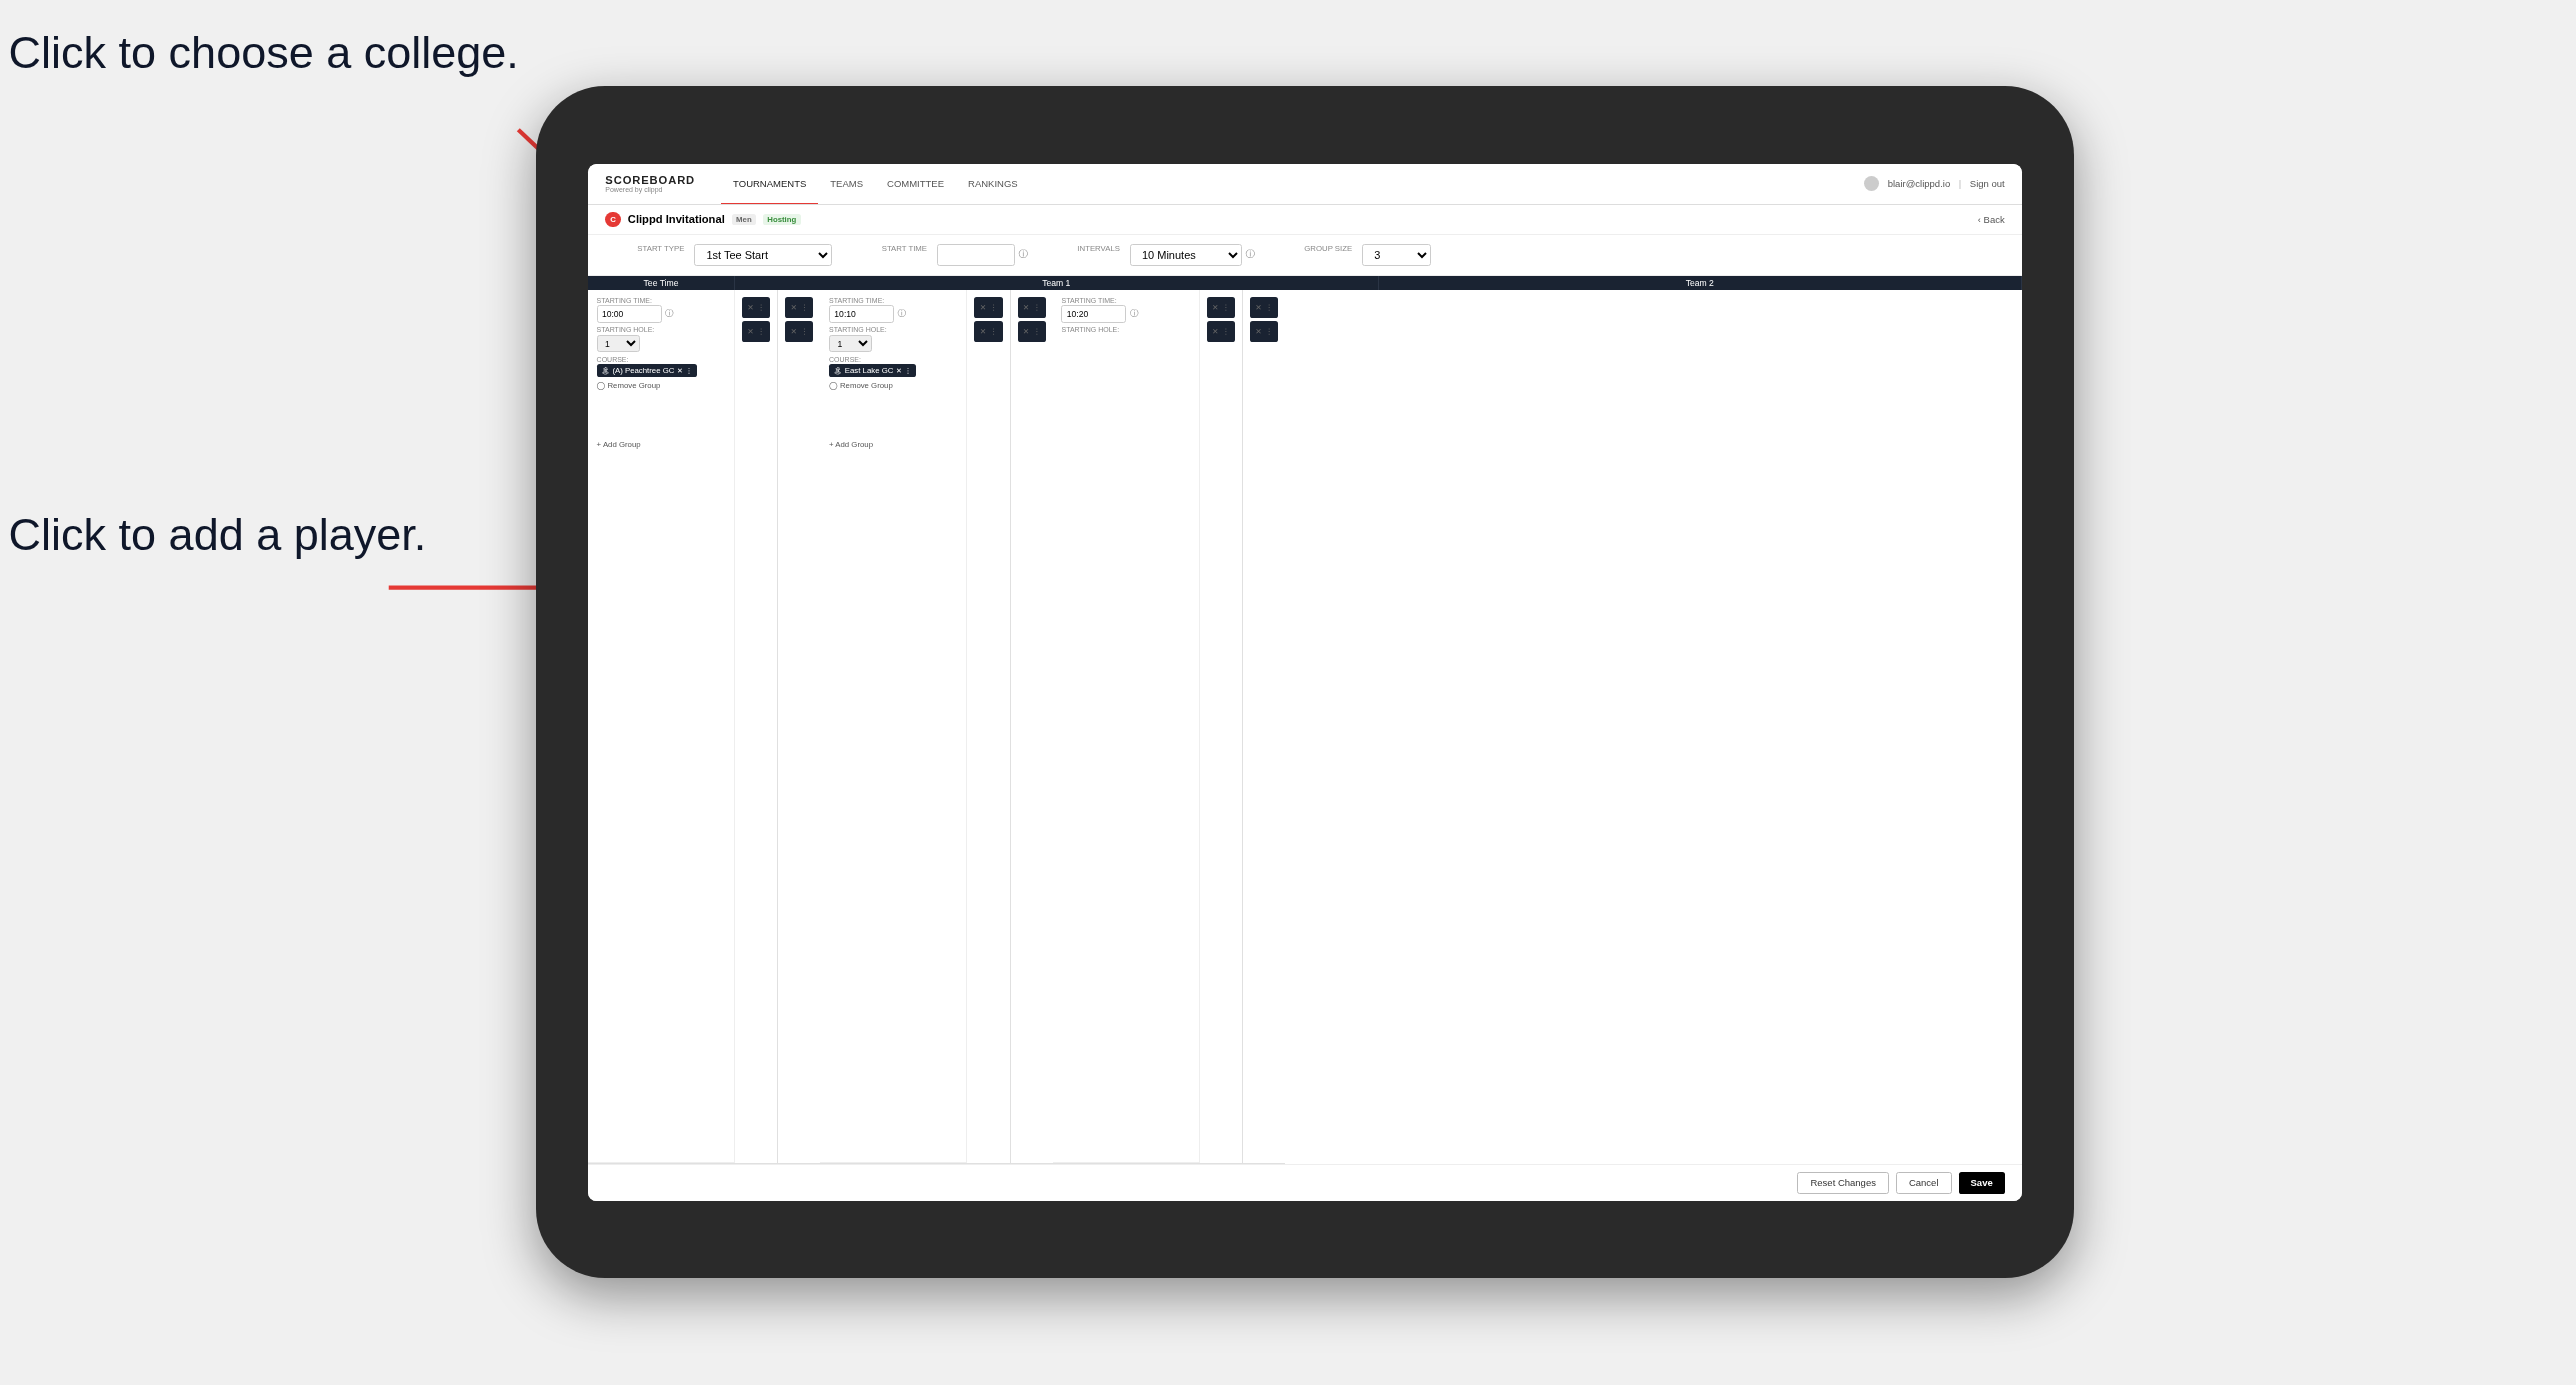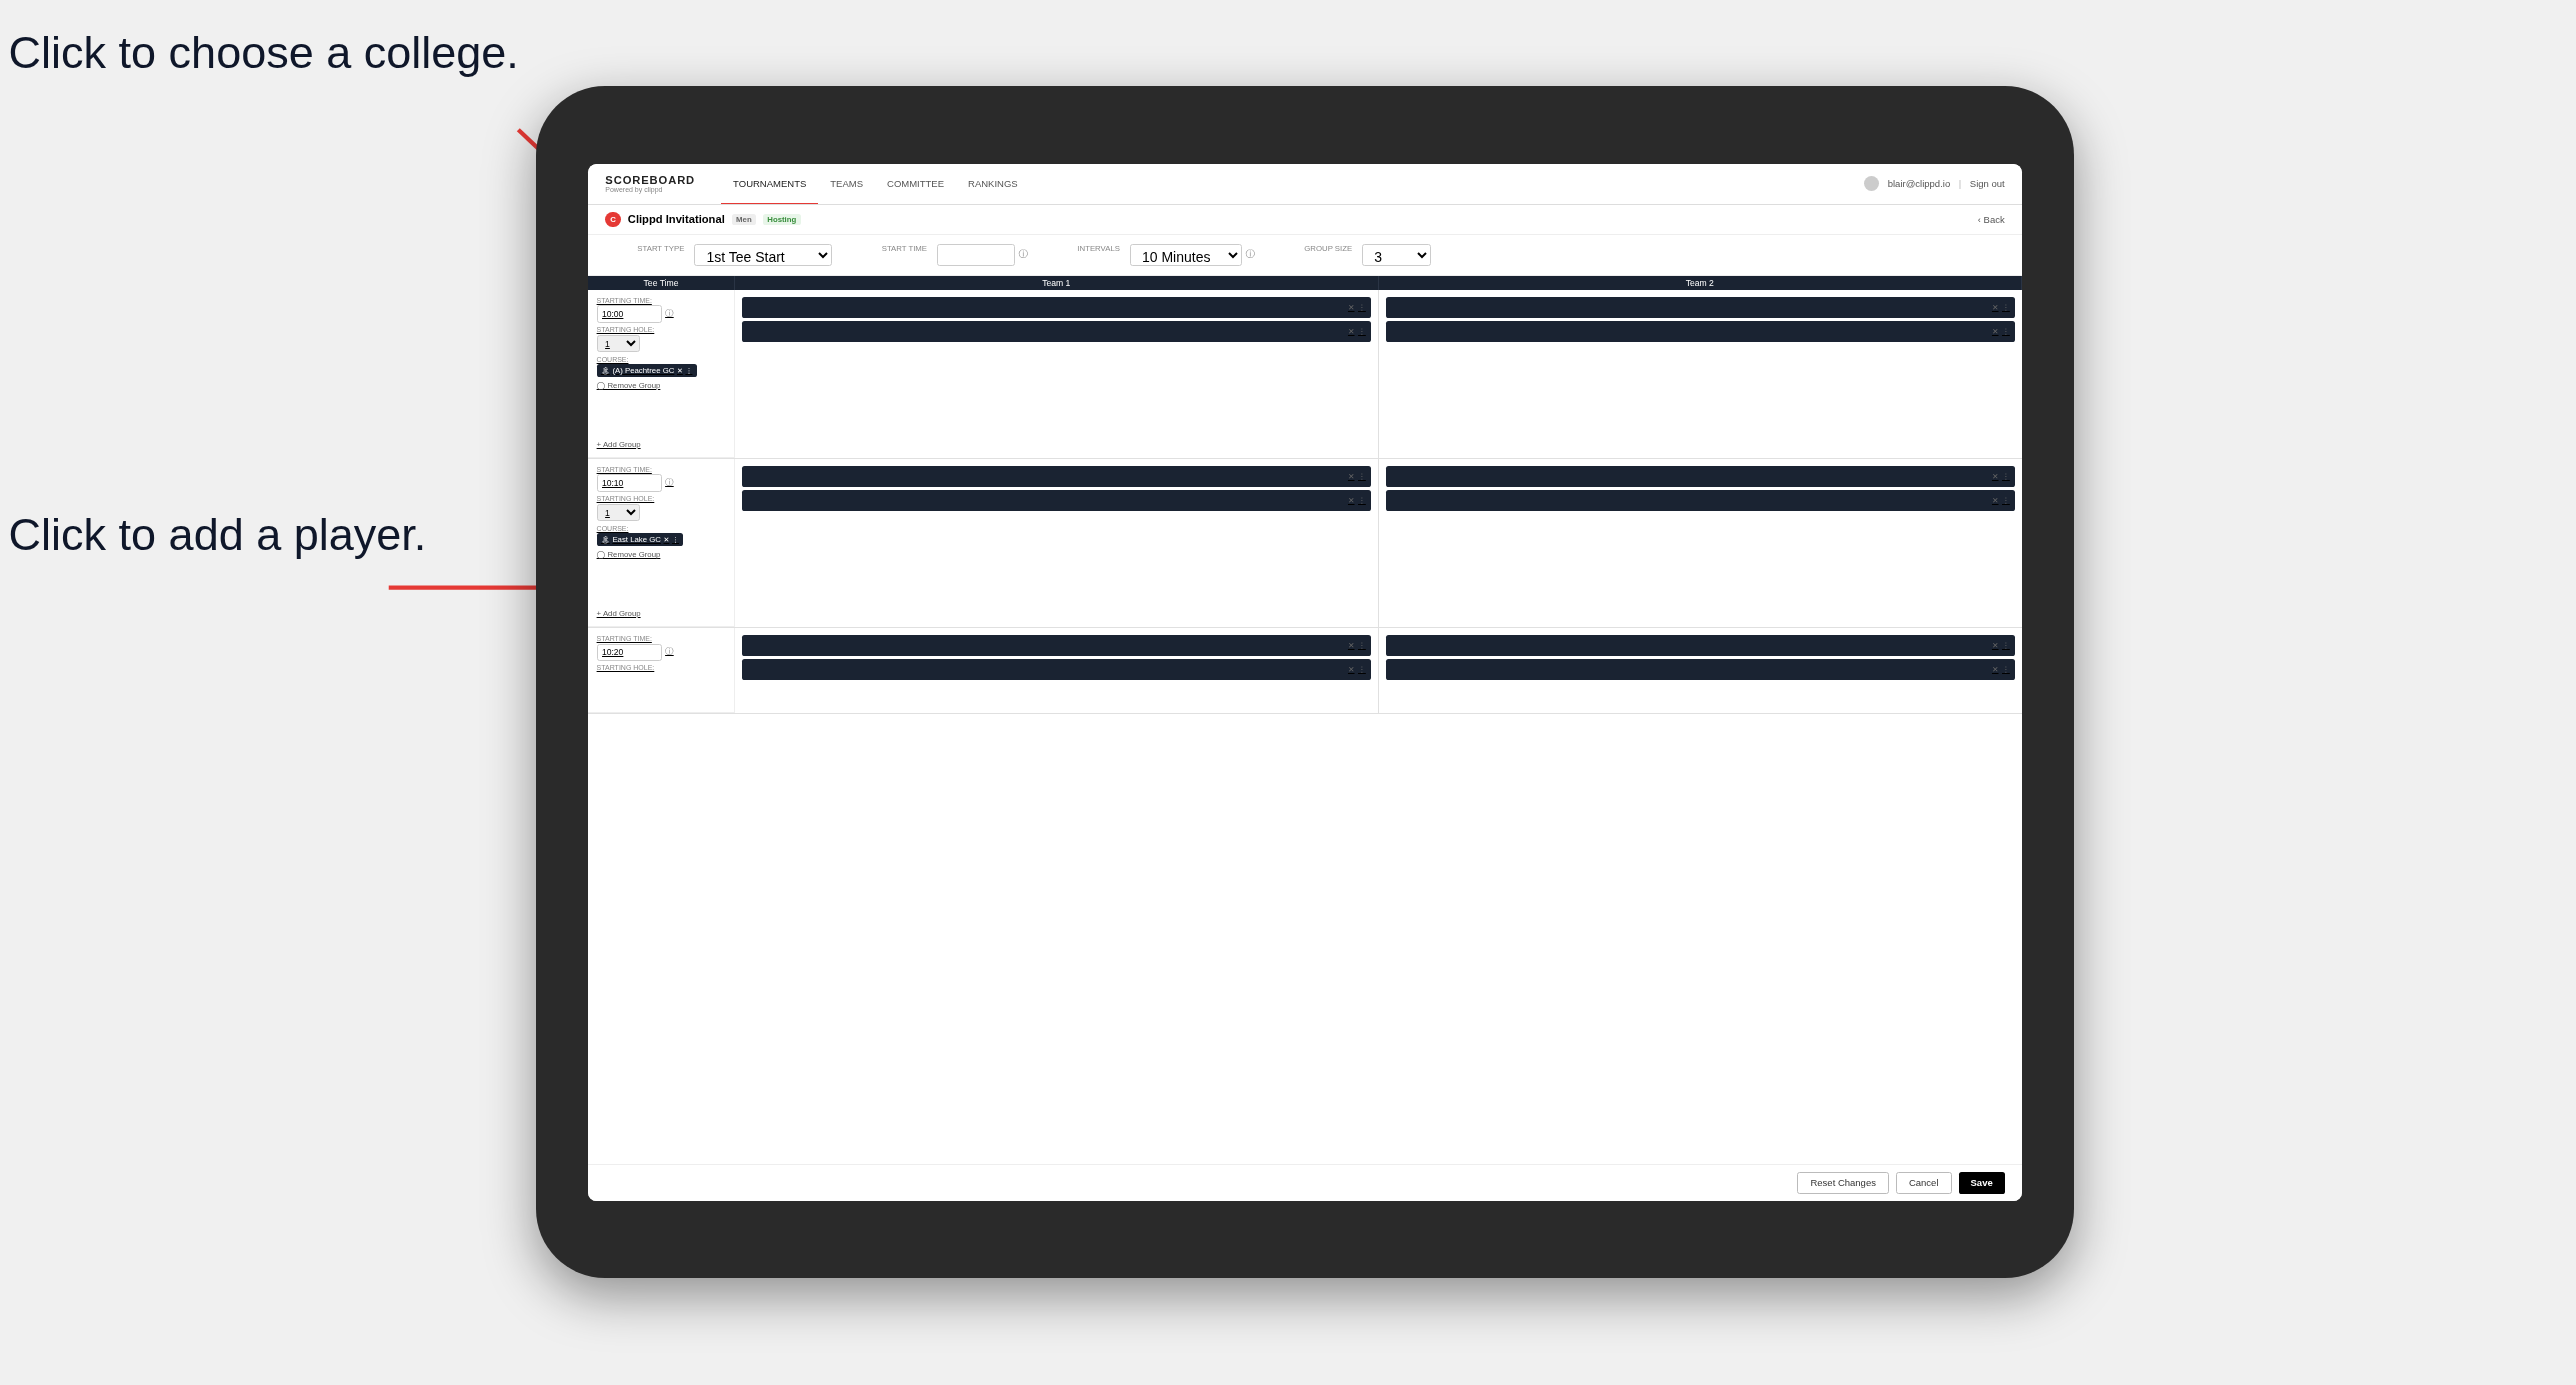--- a/index.html
+++ b/index.html
@@ -174,21 +174,21 @@
     }
     .form-label {
       font-size: 7.8px;
       color: #888;
       text-transform: uppercase;
     }
     .form-select, .form-input {
       border: 0.9px solid #ccc;
       border-radius: 2.6px;
       padding: 3.5px 7px;
-      font-size: 14px;
+      font-size: 11px;
       background: #fff;
       height: 22.5px;
     }
     .form-select-wide { width: 138px; }
     .form-select-small { width: 69px; }
     .form-input-time { width: 78px; }
 
     
     .table-header {
       display: flex;
@@ -440,21 +440,21 @@
     </div>
 
     <div class="table-header">
       <div class="th-tee">Tee Time</div>
       <div class="th-team">Team 1</div>
       <div class="th-team">Team 2</div>
     </div>
 
     <div class="main-content">
 
-      <div style="display:flex;flex:1;overflow-y:auto;flex-direction:column;text-decoration:underline;">
+      <div style="display:flex;flex:1;overflow-y:auto;flex-direction:row;">
 
         <div style="display:flex;border-bottom:0.9px solid #e0e0e0;min-height:86px;">
 
           <div class="tee-block" style="width:147px;flex-shrink:0;border-right:0.9px solid #eee;">
             <div class="tee-block-label">STARTING TIME:</div>
             <div class="tee-block-input-row">
               <input type="text" class="tee-input" value="10:00" style="">
               <span class="tee-icon">ⓘ</span>
             </div>
             <div class="tee-block-label">STARTING HOLE:</div>

